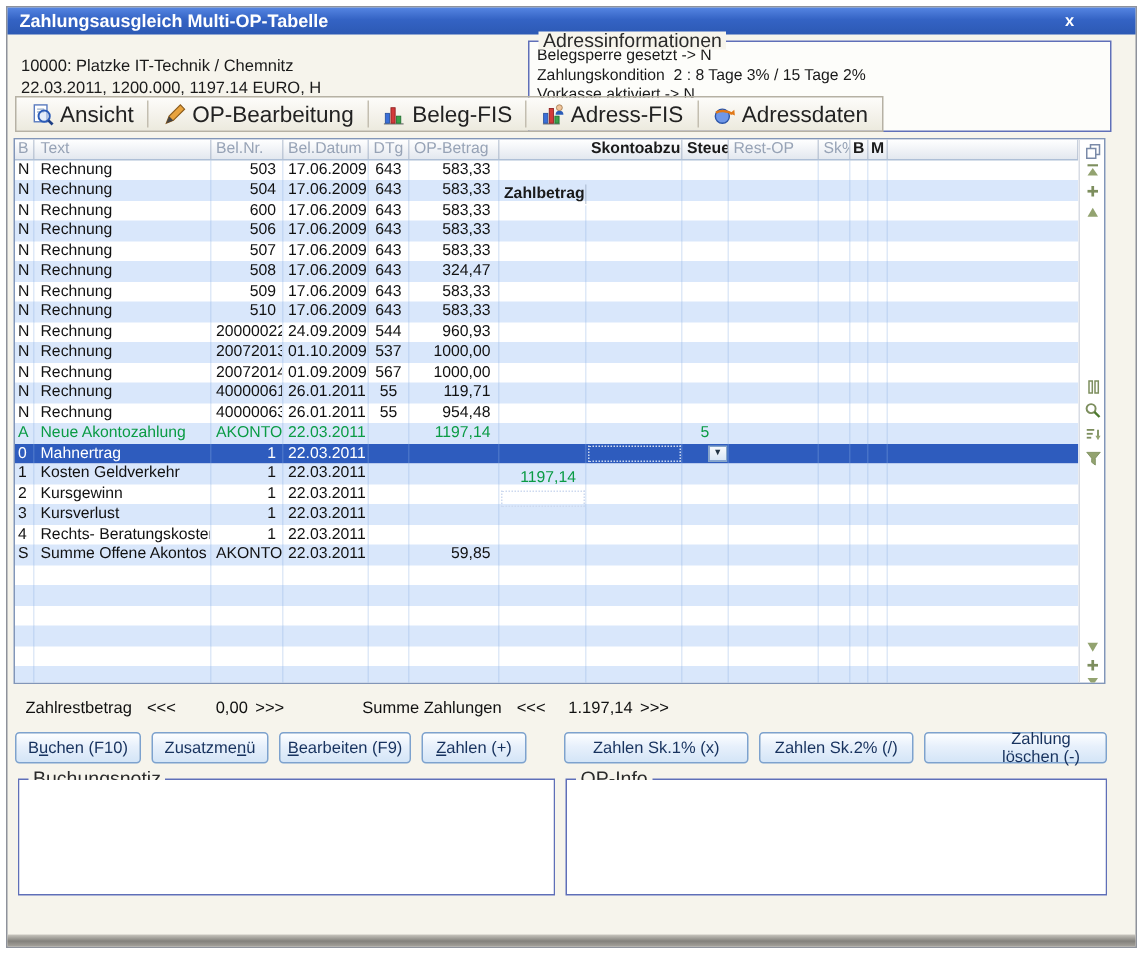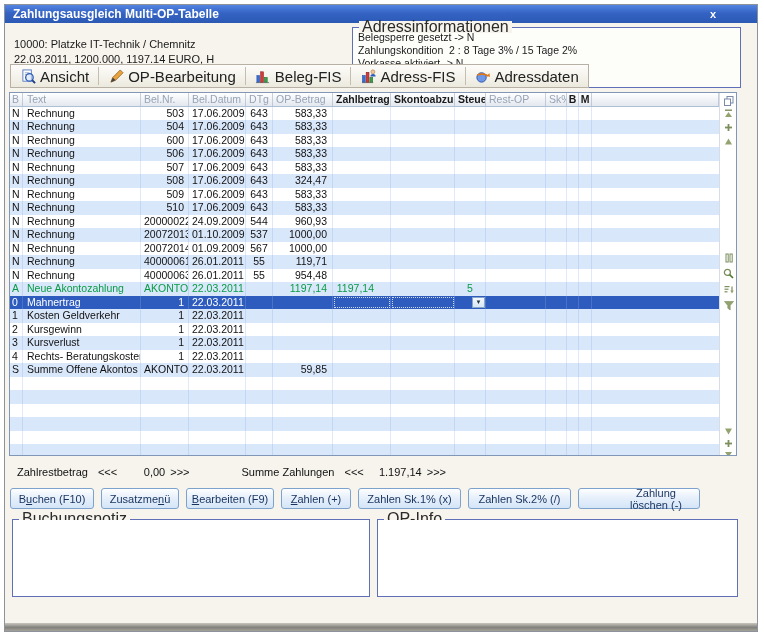--- a/index.html
+++ b/index.html
@@ -12,21 +12,21 @@
             background:linear-gradient(180deg,#5585e2,#3463c4 45%,#2c59b4);
             color:#fff;font-size:12px;font-weight:bold;line-height:18px;padding-left:8px;}
   #closebtn{position:absolute;right:36px;top:1px;width:16px;height:16px;color:#fff;
             font-size:11px;font-weight:bold;text-align:center;line-height:16px;cursor:default;}
   
   .infoline{position:absolute;font-size:11px;color:#1a1a1a;white-space:pre;}
   #info1{left:9px;top:33px;}
   #info2{left:9px;top:48px;}
   
   .groupbox{position:absolute;border:1px solid #5f6fb8;background:#fdfdfa;}
-  .gb-legend{position:absolute;top:-7px;left:6px;background:#f6f4ec;font-size:16px;
+  .gb-legend{position:absolute;top:-7px;left:6px;background:#f6f4ec;font-size:13px;
              color:#2a2a2a;padding:0 3px;line-height:12px;}
   #addrbox{left:347px;top:22px;width:389px;height:61px;}
   .gb-line{font-size:10.5px;color:#1a1a1a;line-height:13px;padding-left:5px;white-space:pre-wrap;}
   #addrbox .gb-line:first-of-type{padding-top:3px;}
   
   #toolbar{position:absolute;left:5px;top:59px;height:24px;display:flex;align-items:stretch;
            background:linear-gradient(180deg,#fdfcfa,#eceade);border:1px solid #b6b1a4;}
   .tab{display:flex;align-items:center;gap:4px;padding:0 9px;font-size:15px;color:#222;cursor:default;}
   .tbsep{width:1px;background:#c3beb0;margin:2px 0;}
   .tabicon{display:inline-flex;width:16px;height:15px;align-items:center;justify-content:center;}
@@ -44,21 +44,21 @@
   .header-row{height:13.5px;background:linear-gradient(180deg,#ffffff,#e3e8ef);
               border-bottom:1px solid #aebfd6;}
   .header-row .cell{color:#97a3b6;border-right:1px solid rgba(150,165,190,0.5);}
   .header-row .cell.hb{color:#1a1a1a;font-weight:bold;}
   .c-b{width:13px;padding:0 2px;}
   .c-text{width:118px;padding-left:4px;}
   .c-nr{width:48px;text-align:right;padding-right:4px;}
   .c-datum{width:57px;padding-left:3px;}
   .c-dtg{width:27px;text-align:center;}
   .c-op{width:60px;text-align:right;padding-right:5px;}
-  .c-zahl{width:58px;text-align:right;padding-right:16px;}
+  .c-zahl{width:58px;text-align:right;padding-right:6px;margin-top:30px;}
   .c-skonto{width:64px;text-align:right;padding-right:5px;}
   .c-steue{width:31px;text-align:center;position:relative;}
   .c-rest{width:60px;text-align:right;padding-right:5px;}
   .c-sk{width:21px;text-align:center;}
   .c-b2{width:12px;text-align:center;padding:0;}
   .c-m{width:13px;text-align:center;padding:0;}
   .header-row .c-nr,.header-row .c-op,.header-row .c-zahl,.header-row .c-skonto,
   .header-row .c-rest{text-align:left;padding-left:3px;}
   .dotted{outline:1px dotted #cdd9ef;outline-offset:-2px;}
   .dd{position:absolute;right:0;top:1px;width:13px;height:11px;
@@ -701,21 +701,21 @@
       <button class="xbtn" style="width: 88px;">
         <span></span>
         <span class="mn">B</span>
         <span>earbeiten (F9)</span>
       </button>
       <button class="xbtn" style="width: 70px;">
         <span></span>
         <span class="mn">Z</span>
         <span>ahlen (+)</span>
       </button>
-      <button class="xbtn" style="width: 103px;">
+      <button class="xbtn" style="width: 123px; margin-left: 18px;">
         <span>Zahlen Sk.1% (x)</span>
       </button>
       <button class="xbtn" style="width: 103px;">
         <span>Zahlen Sk.2% (/)</span>
       </button>
       <button class="xbtn" style="width: 122px; padding-left: 38px;">
         <span>Zahlung löschen (-)</span>
       </button>
     </div>
 

